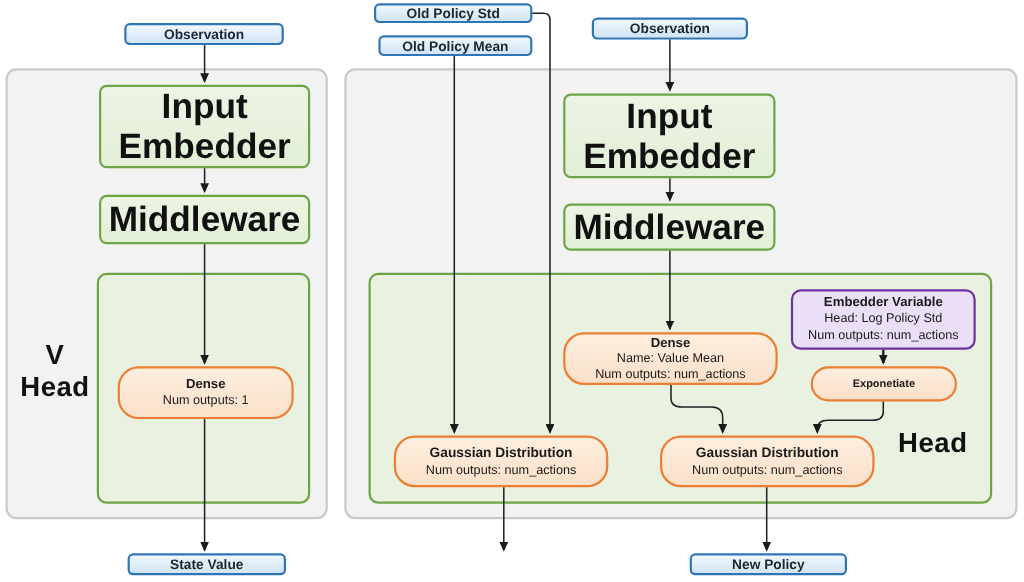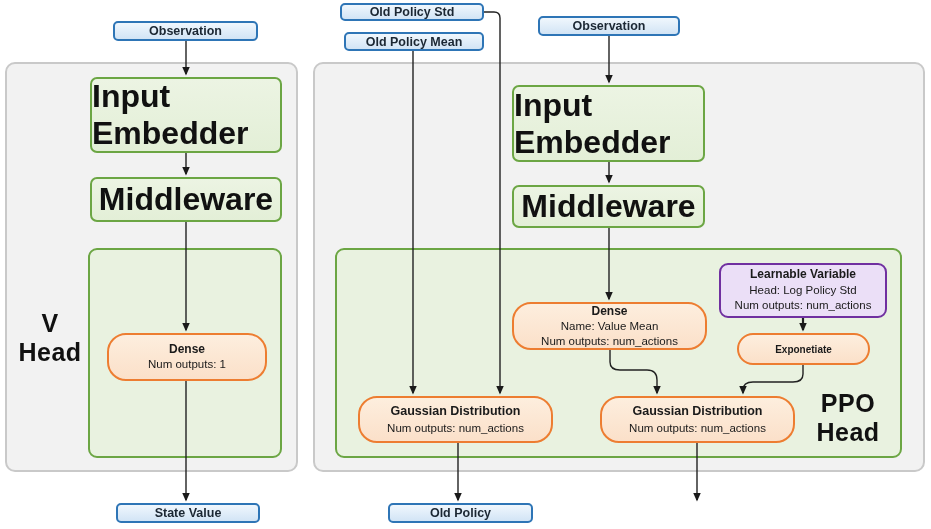--- a/index.html
+++ b/index.html
@@ -14,21 +14,21 @@
   .panel-right { left:313px; top:62px; width:612px; height:410px; }
 
   .green-container {
     position:absolute; background:#e9f2e0;
     border:2px solid #6ca644; border-radius:9px;
   }
   .greenbox-left { left:88px;  top:248px; width:194px; height:210px; }
   .ppo-box       { left:335px; top:248px; width:567px; height:210px; }
 
   .node { position:absolute; display:flex; flex-direction:column;
-          align-items:center; justify-content:center; }
+          align-items:center; justify-content:center; text-align:center; }
 
   .green-node {
     background:linear-gradient(180deg,#ecf4e3,#e3efd7);
     border:2px solid #6ca644; border-radius:7px;
     font-weight:bold; font-size:32px; color:#111;
   }
   .ie-left  { left:90px;  top:77px;  width:192px; height:76px; }
   .mw-left  { left:90px;  top:177px; width:192px; height:45px; }
   .ie-right { left:512px; top:85px;  width:193px; height:77px; }
   .mw-right { left:512px; top:185px; width:193px; height:43px; }
@@ -106,42 +106,41 @@
   <div class="node green-node ie-right">Input Embedder</div>
   <div class="node green-node mw-right">Middleware</div>
 
   <div class="node orange-node dense-right">
     <span class="title">Dense</span>
     <span>Name: Value Mean</span>
     <span>Num outputs: num_actions</span>
   </div>
 
   <div class="node purple-node learnable">
-    <span class="title">Learnable Variable</span>
+    <span class="title">Embedder Variable</span>
     <span>Head: Log Policy Std</span>
     <span>Num outputs: num_actions</span>
   </div>
 
   <div class="node orange-node expo">Exponetiate</div>
 
   <div class="node orange-node gauss-old">
     <span class="title">Gaussian Distribution</span>
     <span>Num outputs: num_actions</span>
   </div>
   <div class="node orange-node gauss-new">
     <span class="title">Gaussian Distribution</span>
     <span>Num outputs: num_actions</span>
   </div>
 
   <div class="head-label ppohead-label">
-    <div>PPO</div>
     <div>Head</div>
   </div>
 
-  <div class="node blue-node old-policy">Old Policy</div>
+  <div class="node blue-node new-policy">New Policy</div>
 
   <svg class="wires" width="931" height="529">
     <defs>
       <marker id="ah" markerWidth="9" markerHeight="8" refX="7.5" refY="4" orient="auto" markerUnits="userSpaceOnUse">
         <path d="M0,0 L9,4 L0,8 Z" fill="#1a1a1a"></path>
       </marker>
     </defs>
     <g stroke="#222" stroke-width="1.4" fill="none" marker-end="url(#ah)">
 
       <line x1="186" y1="41" x2="186" y2="74"></line>

